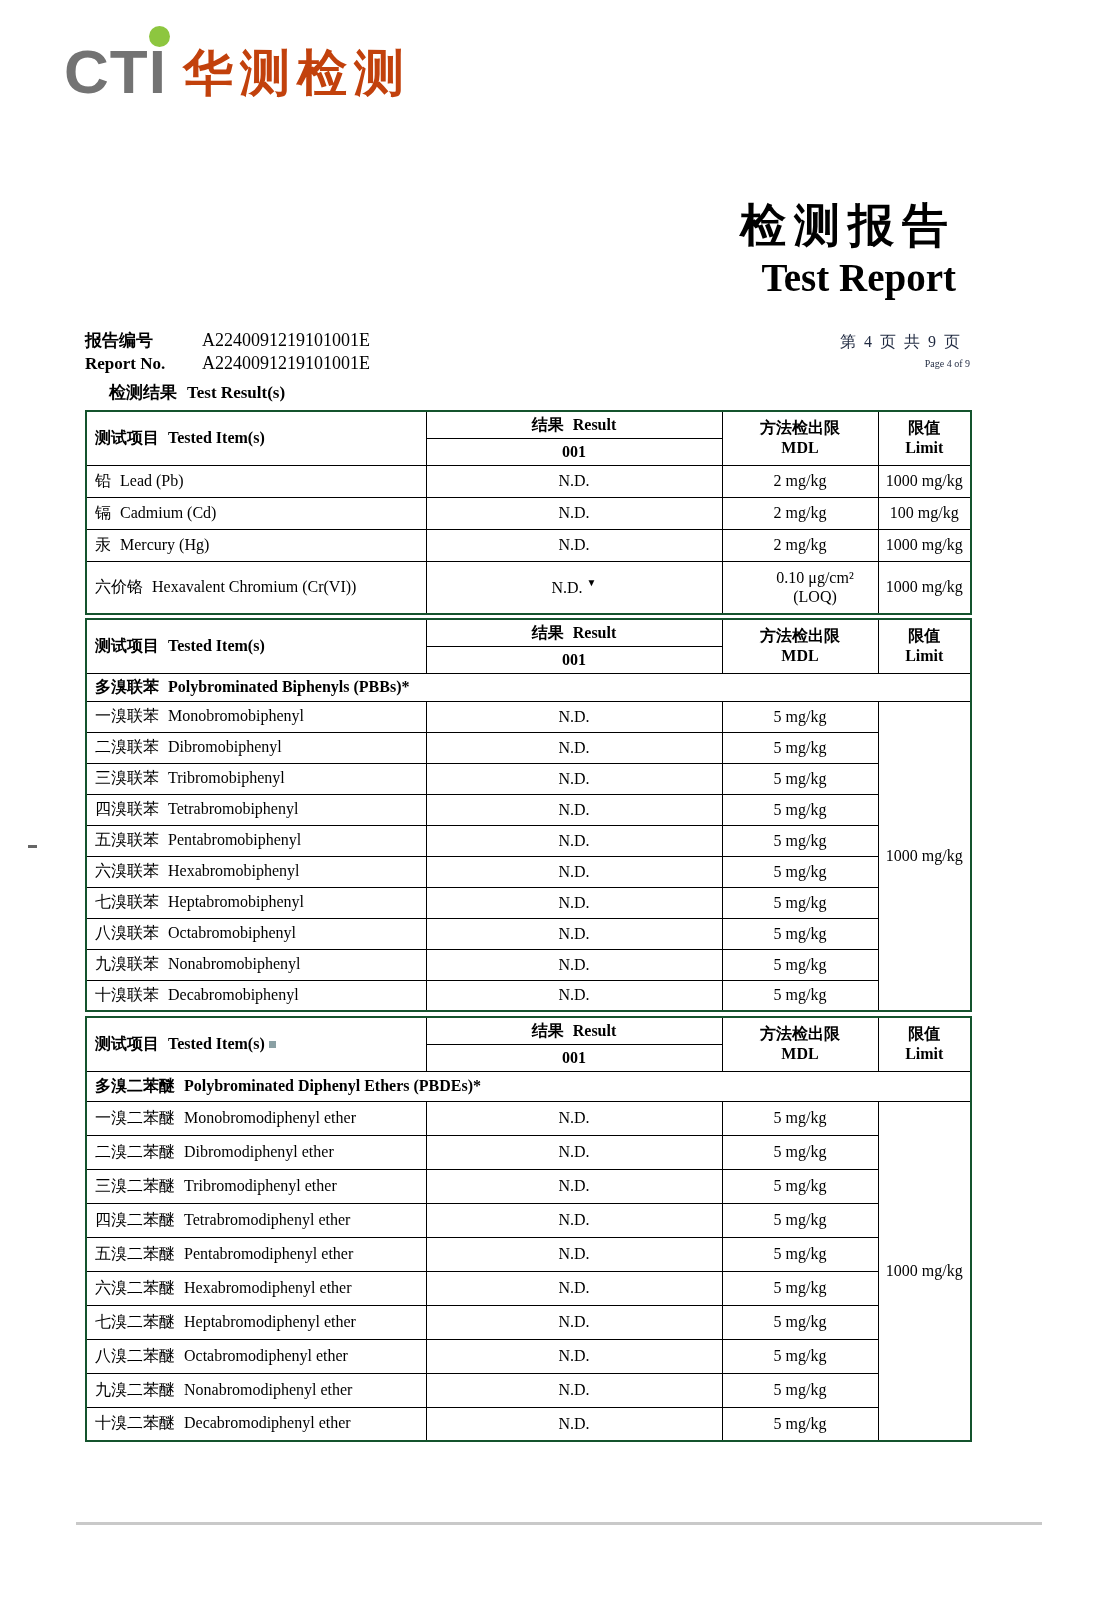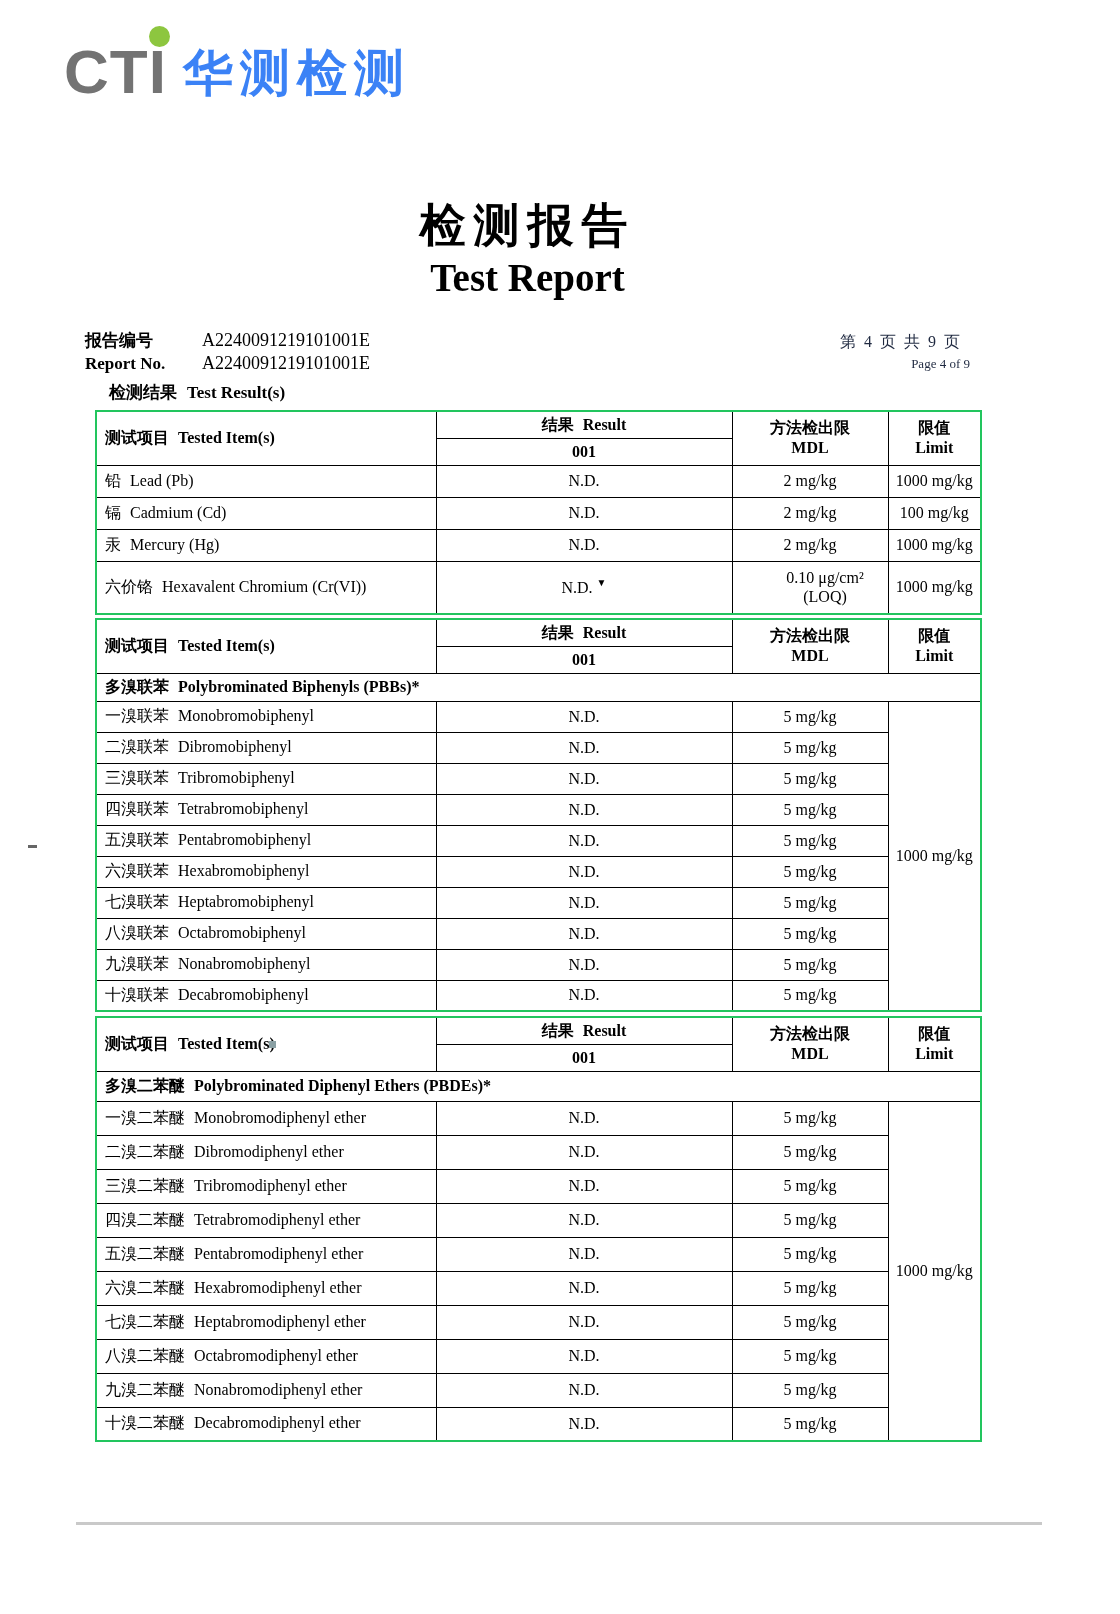--- a/index.html
+++ b/index.html
@@ -5,39 +5,39 @@
   html,body{margin:0;padding:0;background:#fff;}
   .page{position:relative;width:1120px;height:1614px;background:#ffffff;overflow:hidden;
         font-family:"Liberation Serif","DejaVu Serif",serif;color:#000;}
 
   
   .logo{position:absolute;left:64px;top:48px;display:flex;align-items:flex-end;gap:16px;}
   .logo-cti{position:relative;font-family:"Liberation Sans","DejaVu Sans",sans-serif;
             font-weight:800;font-size:62px;line-height:0.78;color:#737373;letter-spacing:1px;}
   .logo-dot{position:absolute;right:-3px;top:-22px;width:21px;height:21px;border-radius:50%;background:#8dc63f;}
   .logo-cn{font-family:"Liberation Sans","DejaVu Sans",sans-serif;font-weight:800;
-           font-size:50px;line-height:0.92;color:#3b82f6;letter-spacing:7px;}
-
-  
-  .title-block{position:absolute;left:85px;width:885px;top:200px;text-align:center;}
+           font-size:50px;line-height:0.92;color:#c2410c;letter-spacing:7px;}
+
+  
+  .title-block{position:absolute;left:71px;width:885px;top:200px;text-align:right;}
   .title-cn{font-size:46px;font-weight:bold;letter-spacing:8px;line-height:1.15;}
   .title-en{font-size:39px;font-weight:bold;margin-top:2px;}
 
   
   .report-block{position:absolute;left:85px;top:329px;font-size:17px;line-height:22px;}
   .rl-label{display:inline-block;width:117px;font-weight:bold;}
   .rl-value{font-size:18px;}
   .page-info{position:absolute;right:150px;top:331px;text-align:right;color:#1f2940;line-height:22px;}
   .pi-cn{font-size:16px;letter-spacing:2px;padding-right:8px;}
-  .pi-en{font-size:13px;}
+  .pi-en{font-size:10px;}
   .results-heading{position:absolute;left:85px;top:381px;font-size:17px;font-weight:bold;margin-left:24px;}
 
   
-  table.tbl{position:absolute;left:95px;width:885px;border-collapse:collapse;table-layout:fixed;
-            border:2px solid #22c55e;}
+  table.tbl{position:absolute;left:85px;width:885px;border-collapse:collapse;table-layout:fixed;
+            border:2px solid #14532d;}
   .tbl th,.tbl td{border:1px solid #000;font-size:16px;overflow:hidden;}
   .tbl th{font-weight:bold;line-height:1.25;}
   .c-item{text-align:left;padding-left:8px;}
   .c-center{text-align:center;}
   .sample{font-weight:normal;}
   .sp8{display:inline-block;width:9px;}
   .sp10{display:inline-block;width:10px;}
   .section-cell{font-weight:bold;}
   .sup{font-size:10px;vertical-align:7px;margin-left:4px;}
   .mdl-note{line-height:1.2;padding-left:31px;}

